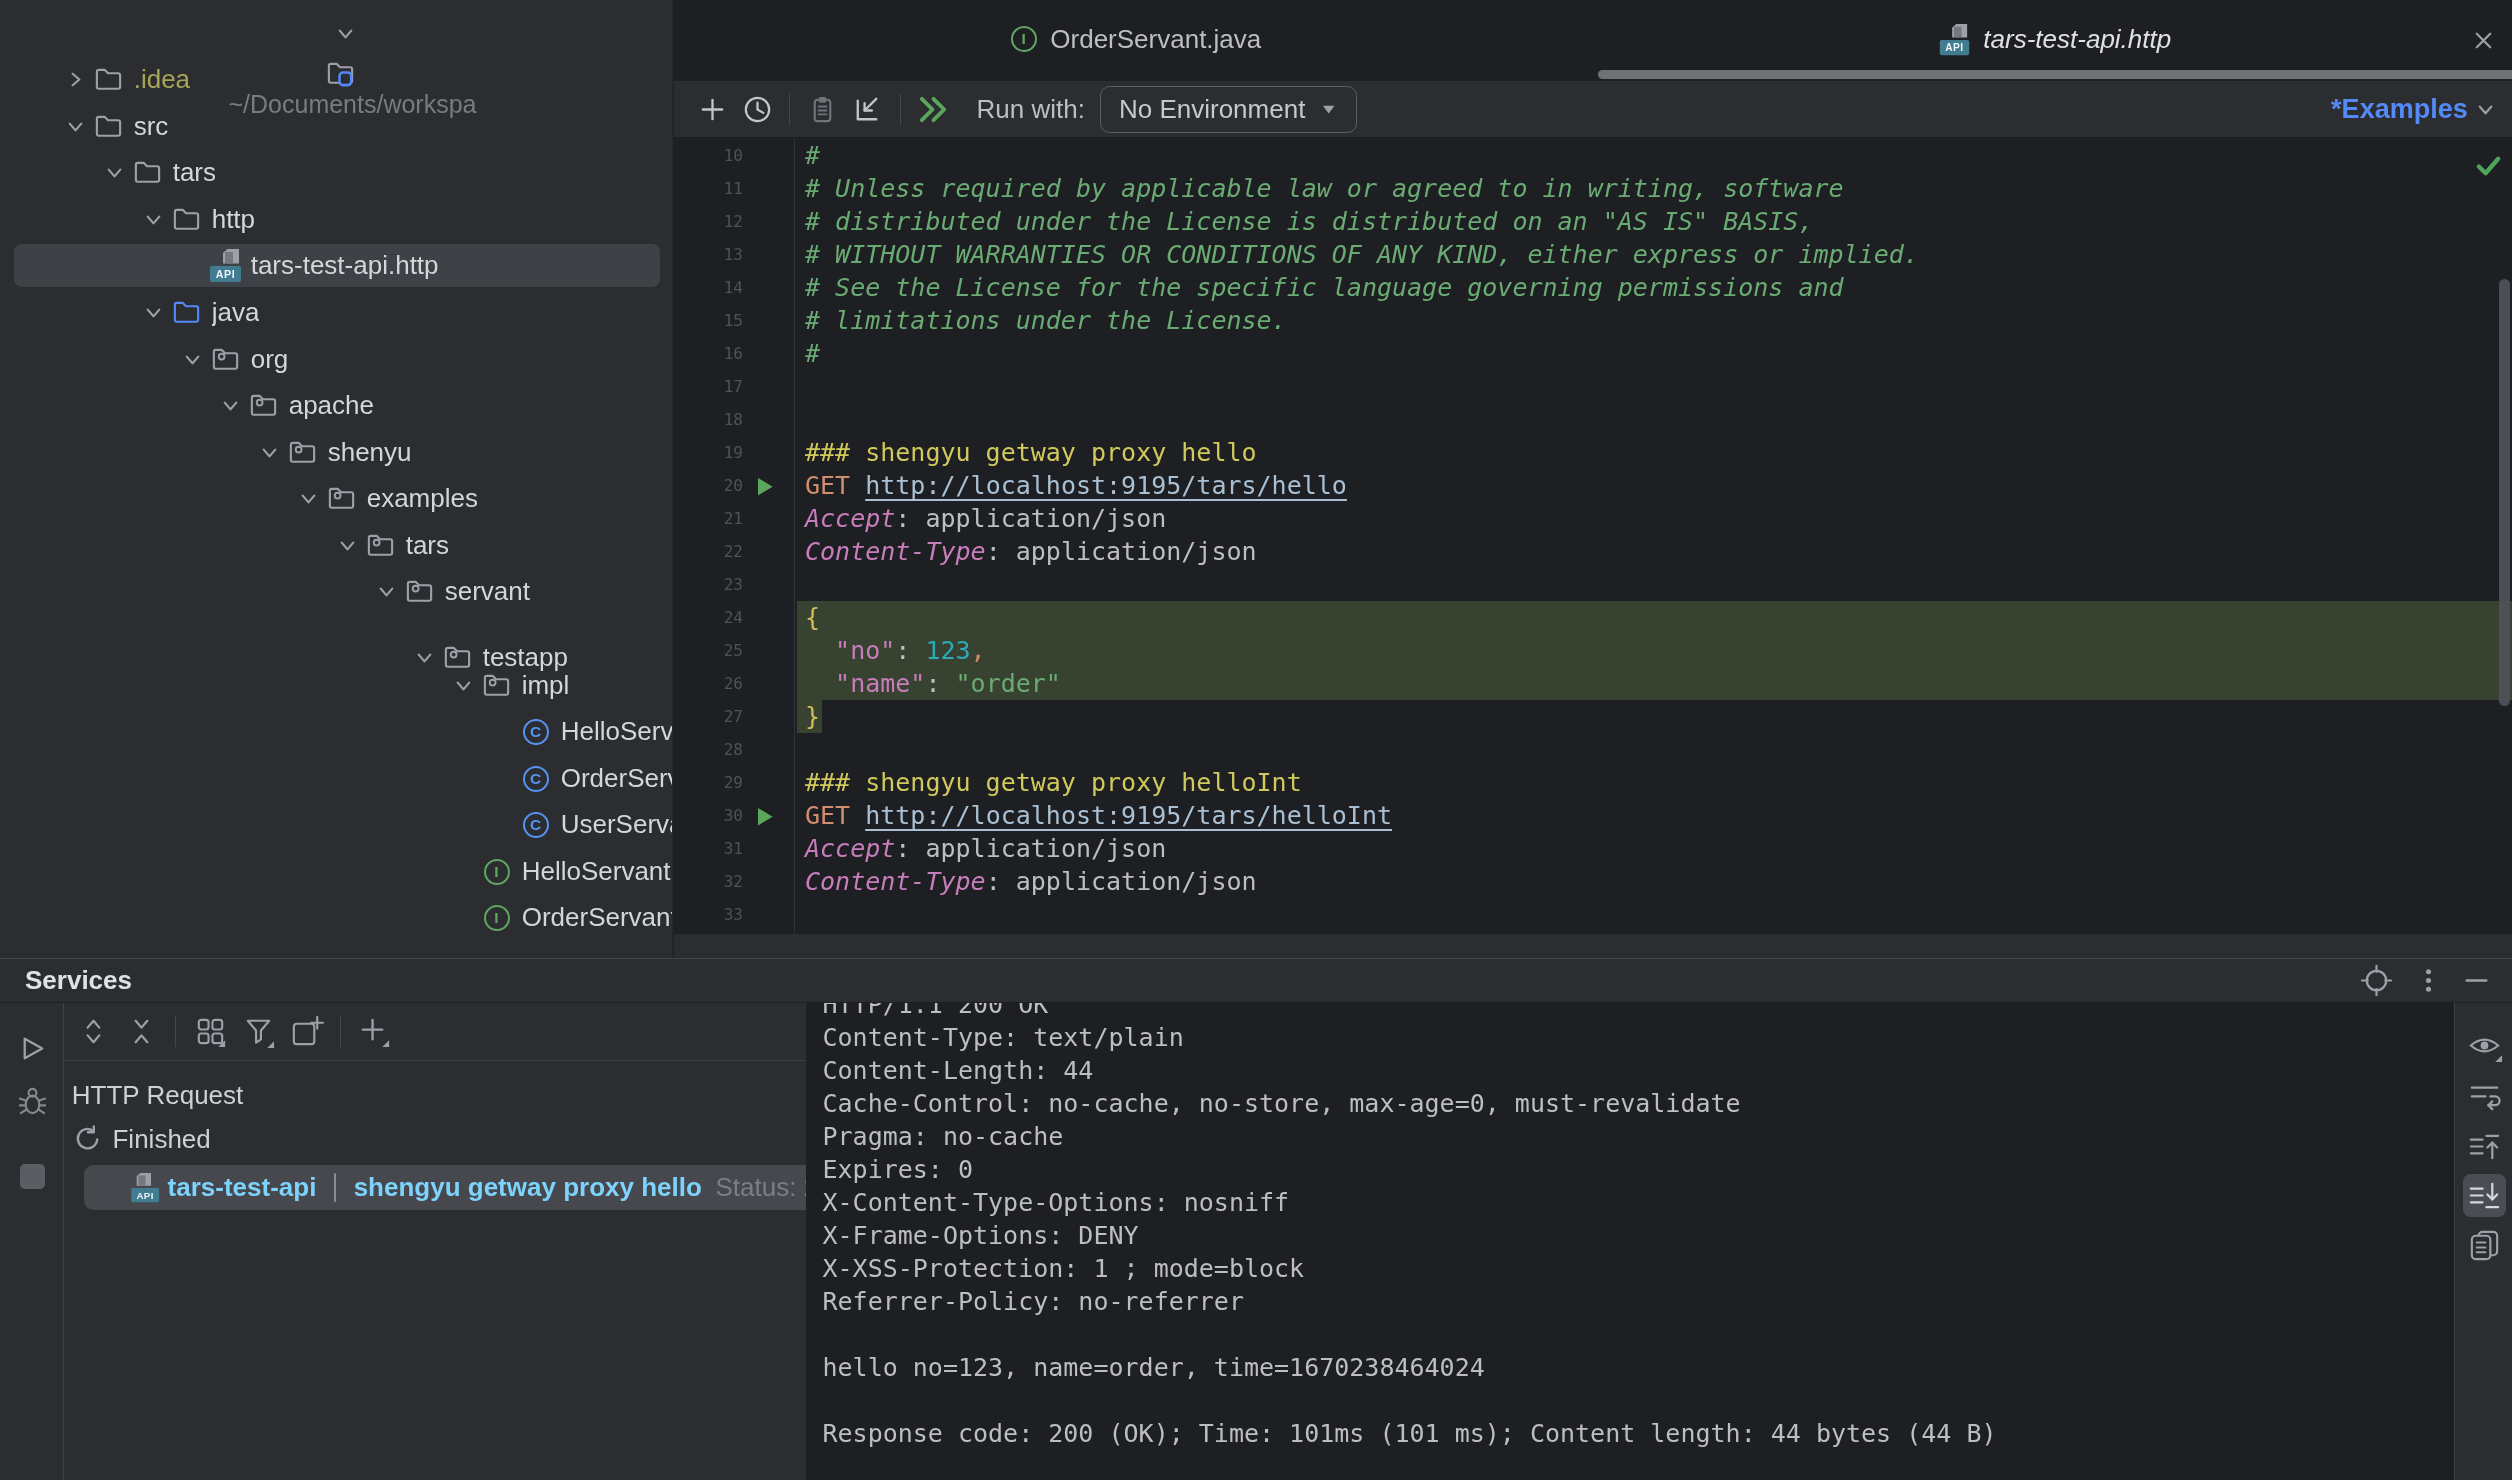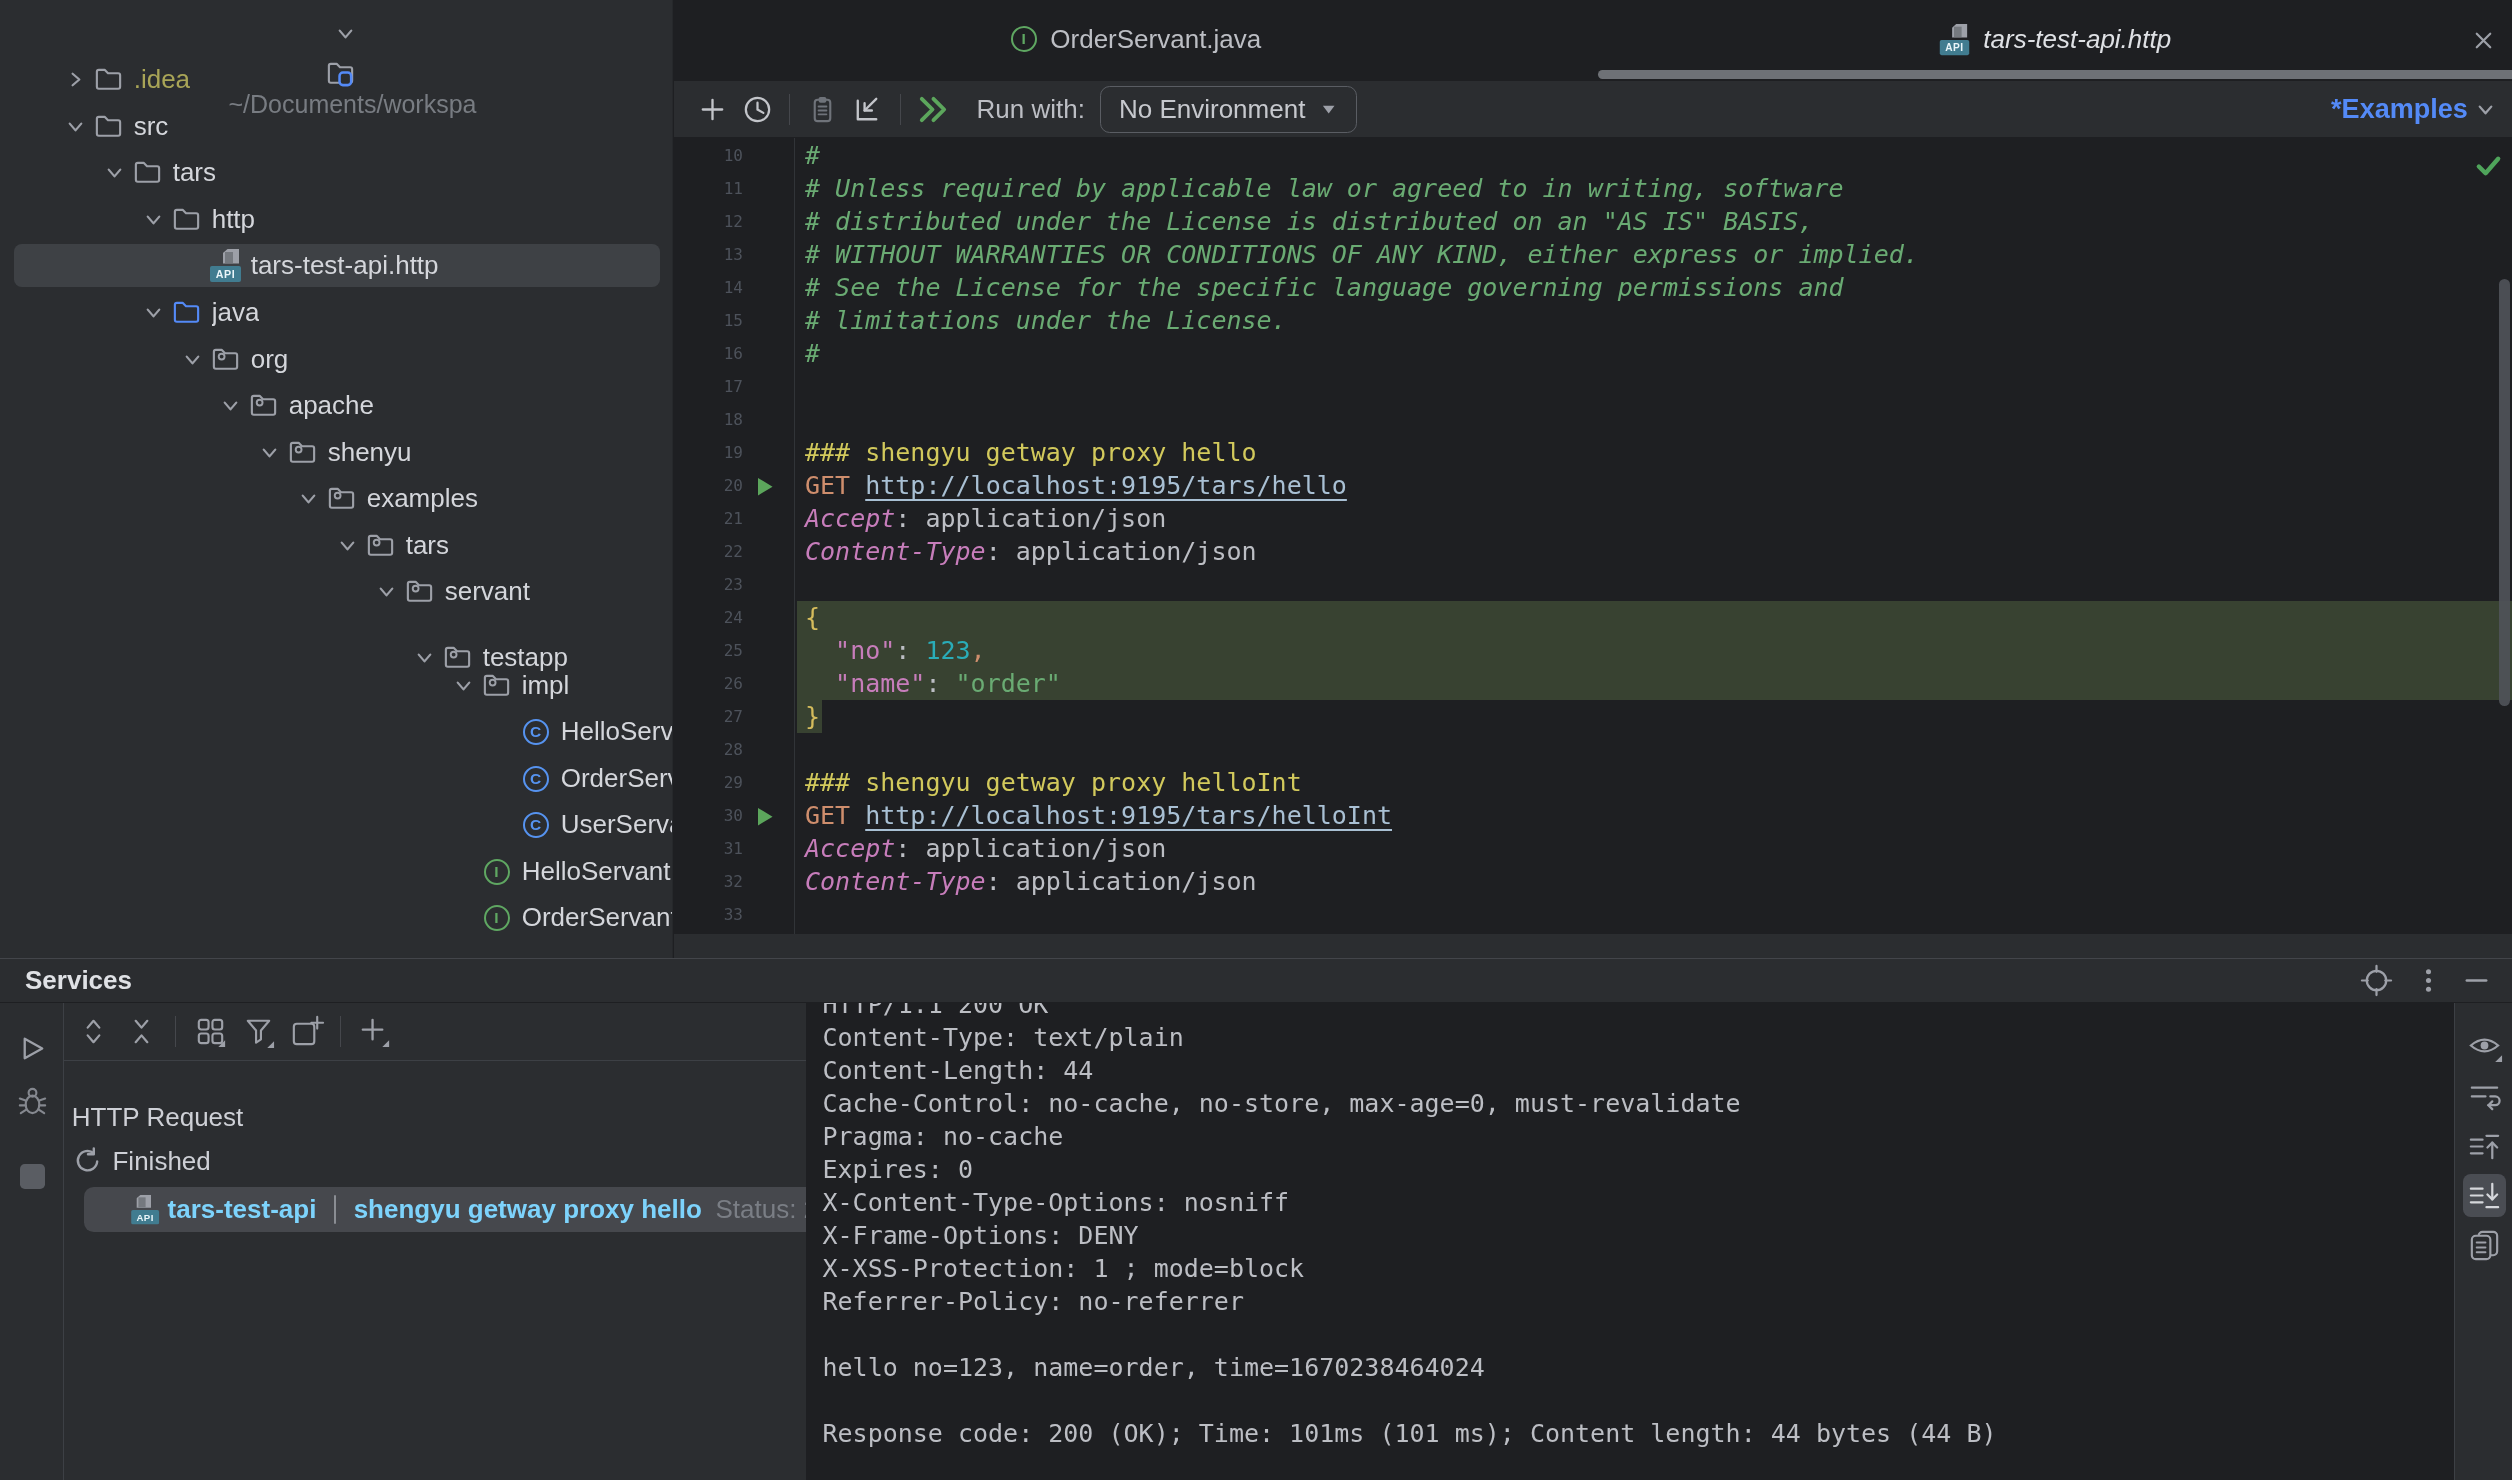--- a/index.html
+++ b/index.html
@@ -87,21 +87,21 @@
   #svc-title{position:absolute;left:25px;top:5.8px;font-size:26px;font-weight:bold;color:#dfe1e5;}
   .svc-hicon{position:absolute;top:1.9px;width:43px;height:39px;display:flex;align-items:center;justify-content:center;}
   #svc-target{right:114px;} #svc-kebab{right:62px;} #svc-min{right:13.6px;}
   #svc-hborder{position:absolute;top:43px;left:0;right:0;height:1px;background:#1e1f22;}
   #svc-left-strip{position:absolute;left:0;top:44px;bottom:0;width:64px;border-right:1px solid #3d4045;box-sizing:border-box;}
   .strip-icon{position:absolute;left:10.7px;width:43px;height:43px;display:flex;align-items:center;justify-content:center;}
   #svc-toolbar{position:absolute;left:64px;top:44px;width:742px;height:58px;border-bottom:1px solid #3d4045;
     display:flex;align-items:center;padding-left:5.8px;box-sizing:border-box;}
   .svc-tbtn{width:48px;height:45px;display:flex;align-items:center;justify-content:center;flex:none;}
   #svc-tree{position:absolute;left:64px;top:103px;width:742px;bottom:0;overflow:hidden;font-size:26px;}
-  .svc-row{position:absolute;left:0;right:0;display:flex;align-items:center;color:#ced0d6;white-space:nowrap;margin-top:22px;}
+  .svc-row{position:absolute;left:0;right:0;display:flex;align-items:center;color:#ced0d6;white-space:nowrap;}
   #svc-row-request{height:45px;}
   #svc-row-request .rowbg{position:absolute;left:20.4px;right:0;top:0;bottom:0;background:#46484d;
     border-radius:9.7px 0 0 9.7px;}
   #svc-row-request>*{position:relative;z-index:1;}
   .svc-bold{font-weight:bold;color:#7dd3fc;}
   .svc-vsep{width:2.9px;height:29px;background:#8a8d93;margin:0 17.5px;border-radius:1px;}
   .svc-status{color:#7a7e85;margin-left:13.6px;overflow:hidden;}
   #svc-console{position:absolute;left:806px;top:44px;right:58px;bottom:0;background:#1e1f22;overflow:hidden;
     font-size:25px;line-height:33px;padding-left:16.5px;color:#bcbec4;}
   .cline{height:33px;white-space:pre;}

